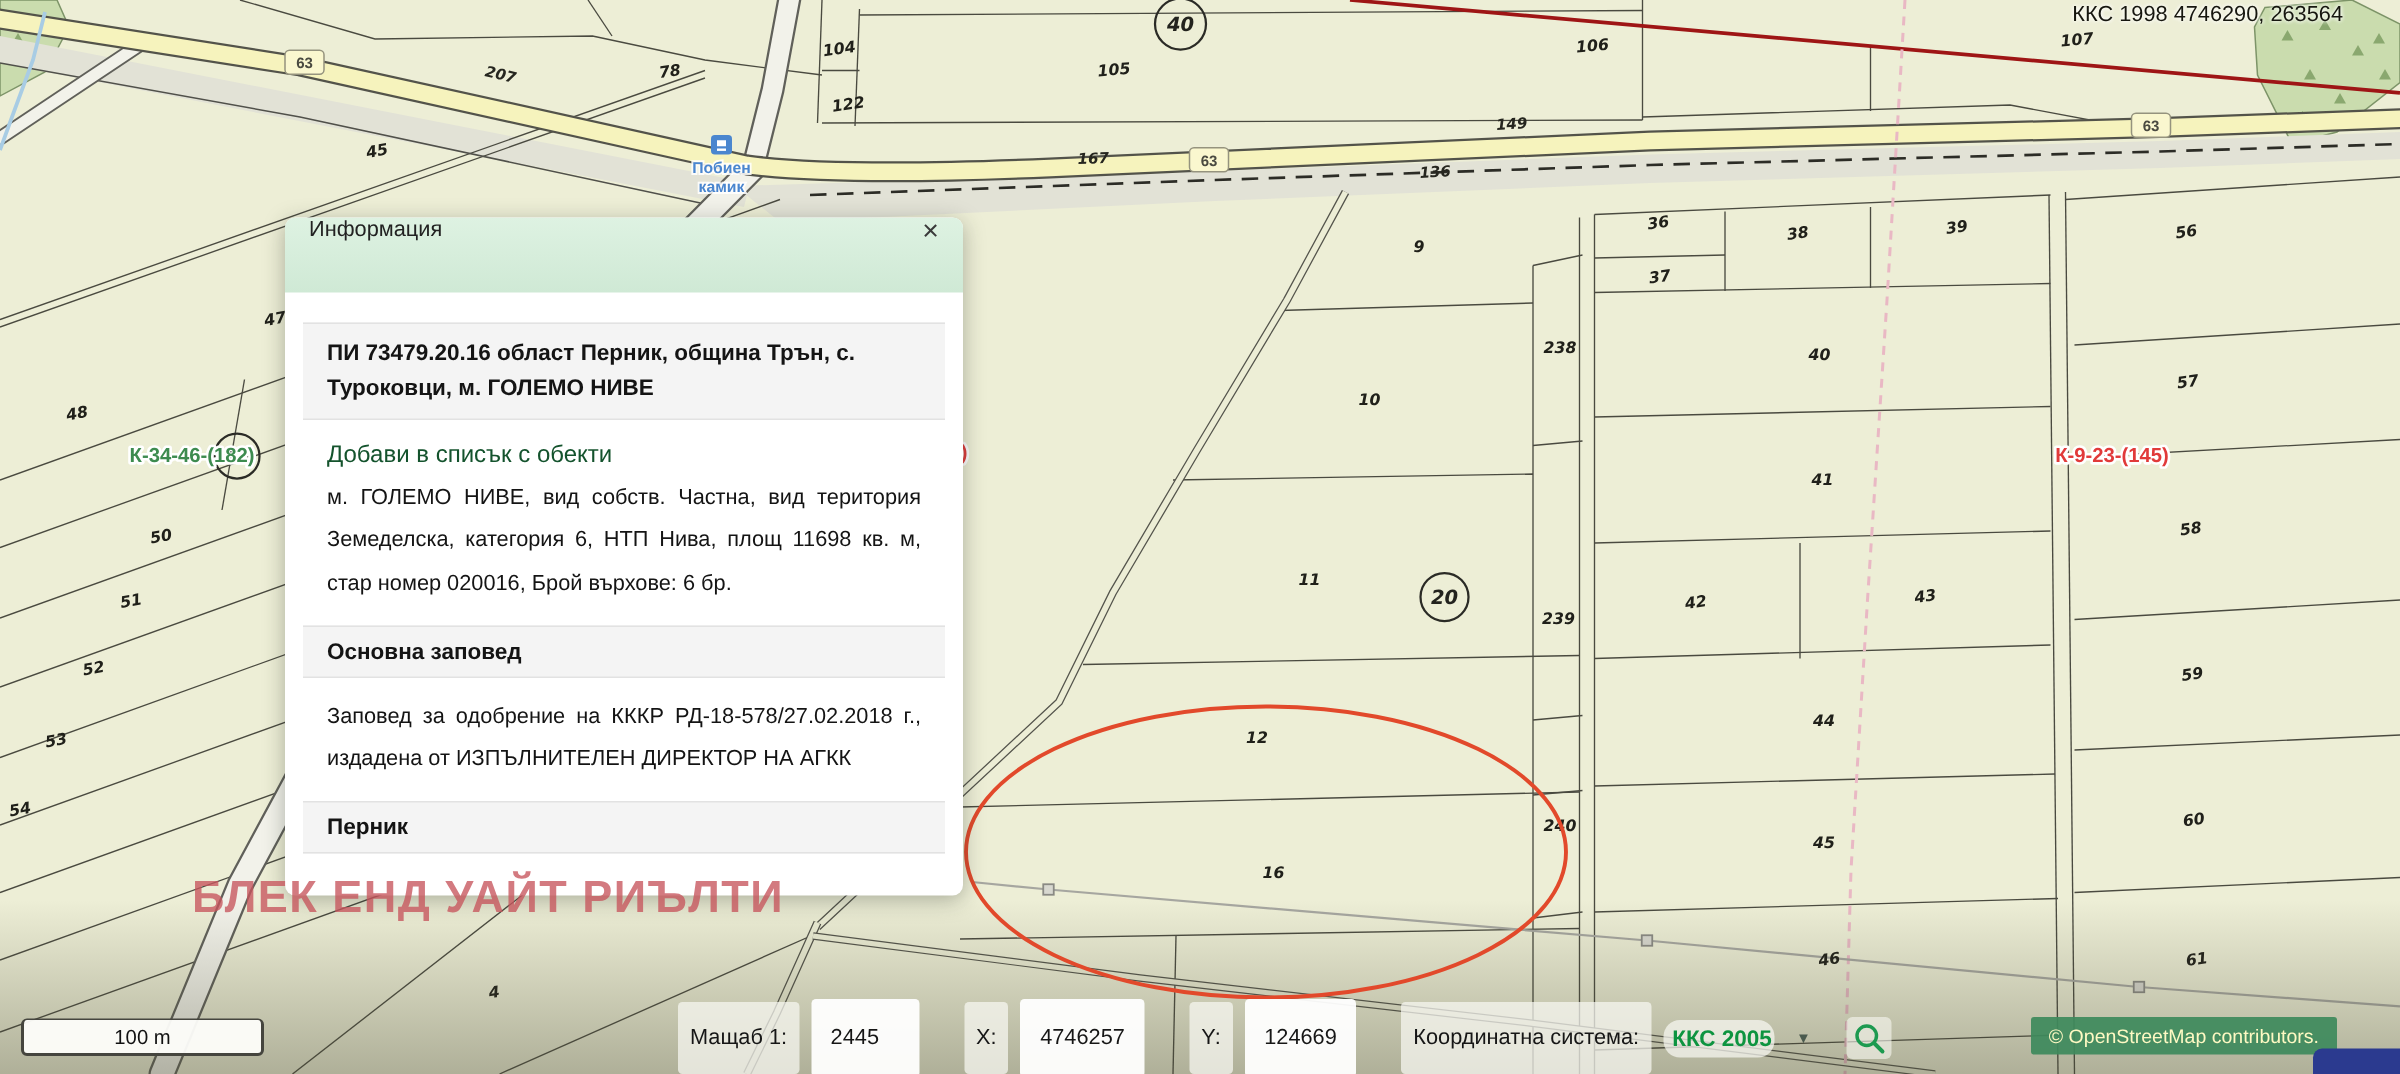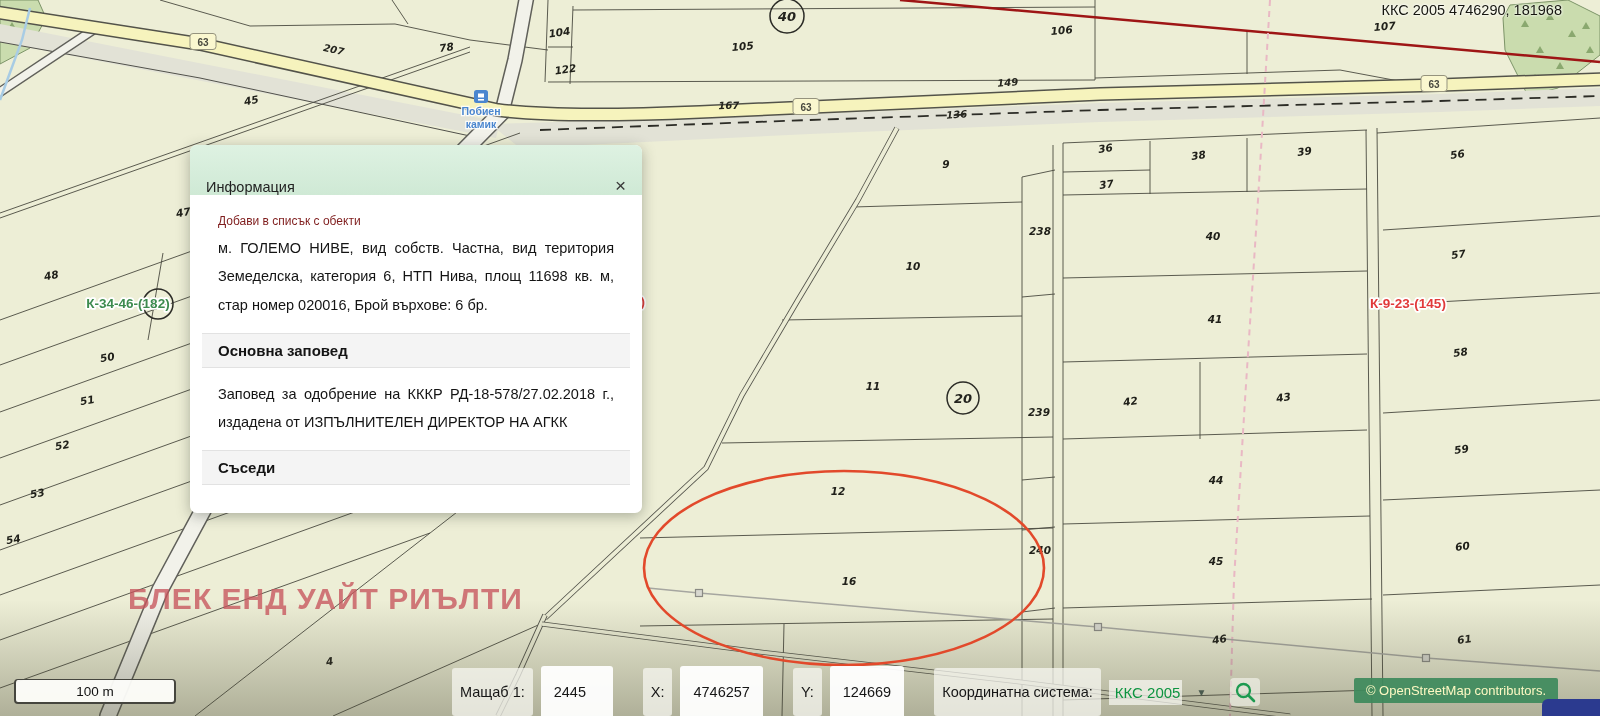--- a/index.html
+++ b/index.html
@@ -19,48 +19,48 @@
         paint-order:stroke;stroke:rgba(255,255,255,.85);stroke-width:2.5px}
 
   
   .coords-top{position:absolute;top:2px;right:38px;font-size:14.5px;color:#16160f;
         text-shadow:0 0 3px #fff,0 0 3px #fff;z-index:5}
 
   
   .popup{position:absolute;left:190px;top:145px;width:452px;background:#fff;border-radius:7px;
         box-shadow:0 3px 14px rgba(40,50,40,.35);z-index:10;overflow:hidden}
   .popup-header{height:50px;background:linear-gradient(180deg,#def2e2,#cfe9d5);
-        display:flex;align-items:flex-end;justify-content:space-between;padding:0 16px}
+        display:flex;align-items:flex-start;justify-content:space-between;padding:0 16px}
   .popup-title{font-size:14.5px;color:#222}
   .popup-close{font-size:19px;color:#3a3a3a;cursor:pointer;line-height:1}
   .popup-body{padding:4px 28px 16px 28px;color:#141414}
   .hblock{margin:16px -16px 0;background:#f4f4f4;border-top:1px solid #e2e2e2;
         border-bottom:1px solid #e2e2e2;padding:9px 16px;font-weight:700;font-size:15px;line-height:1.5}
-  .plink{display:inline-block;margin-top:15px;color:#7f1d1d;font-size:12px;cursor:pointer;text-decoration:none}
+  .plink{display:inline-block;margin-top:15px;color:#14532d;font-size:16px;cursor:pointer;text-decoration:none}
   .ppara{margin:5px 0 0;font-size:14.5px;line-height:1.95;text-align:justify}
   .sblock{margin:14px -16px 12px;background:#f4f4f4;border-top:1px solid #e2e2e2;
         border-bottom:1px solid #e2e2e2;padding:8px 16px;font-weight:700;font-size:15px}
 
   
   .watermark{position:absolute;left:128px;top:582px;z-index:20;font-size:30px;font-weight:700;
         letter-spacing:1px;color:rgba(199,84,92,.78);white-space:nowrap}
 
   
   .scalebar{position:absolute;left:14px;bottom:12px;width:158px;height:22px;z-index:15;
         background:rgba(253,253,250,.95);border:2px solid #45453e;border-top-width:1px;border-radius:4px;
         display:flex;align-items:center;justify-content:center;font-size:13.5px;color:#111}
 
   
   .statusbar{position:absolute;left:452px;bottom:10px;height:28px;display:flex;align-items:center;
         gap:8px;z-index:15;font-size:14.5px;color:#161616;white-space:nowrap}
   .sb-label{background:rgba(248,248,242,.72);padding:16px 8px;border-radius:3px}
   .sb-chip{background:rgba(255,255,255,.94);padding:18px 13px;border-radius:3px;min-width:46px}
   .sb-gap{width:14px}
-  .sb-crs{color:#0d9440;font-weight:400;font-size:15px;padding:4px 2px 4px 6px;
-        background:rgba(248,248,242,.72);border-radius:0}
+  .sb-crs{color:#0d9440;font-weight:700;font-size:15px;padding:4px 2px 4px 6px;
+        background:rgba(248,248,242,.72);border-radius:11px}
   .sb-caret{color:#4a5a4e;font-size:10px;padding:4px 6px;cursor:pointer}
   .sb-search{margin-left:10px;width:30px;height:28px;display:flex;align-items:center;justify-content:center;
         background:rgba(248,248,242,.6);border-radius:4px;cursor:pointer}
 
   
   .osm-chip{position:absolute;right:42px;bottom:13px;background:rgba(62,138,92,.93);color:#fef9c3;
         font-size:13px;padding:5px 12px;border-radius:2px;z-index:15}
 
   
   .corner-blue{position:absolute;right:0;bottom:0;width:58px;height:17px;background:#2b3a8f;
@@ -284,33 +284,34 @@
     <rect x="478" y="99" width="6" height="1.6" fill="#fff"></rect>
     <text class="bus-text" x="481" y="115">Побиен</text>
     <text class="bus-text" x="481" y="128">камик</text>
   </g>
 
   <rect x="0" y="600" width="1600" height="116" fill="url(#shade)"></rect>
 
   <ellipse cx="844" cy="568" rx="200" ry="97" fill="none" stroke="#e2492b" stroke-width="2.6"></ellipse>
 </svg>
 
-<div class="coords-top">ККС 2005 4746290, 181968</div>
+<div class="coords-top">ККС 1998 4746290, 263564</div>
 
 <div class="popup">
   <div class="popup-header">
     <span class="popup-title">Информация</span>
     <span class="popup-close">×</span>
   </div>
   <div class="popup-body">
+    <div class="hblock">ПИ 73479.20.16 област Перник, община Трън, с. Туроковци, м. ГОЛЕМО НИВЕ</div>
     <a class="plink">Добави в списък с обекти</a>
     <p class="ppara">м. ГОЛЕМО НИВЕ, вид собств. Частна, вид територия Земеделска, категория 6, НТП Нива, площ 11698 кв. м, стар номер 020016, Брой върхове: 6 бр.</p>
     <div class="sblock">Основна заповед</div>
     <p class="ppara">Заповед за одобрение на КККР РД-18-578/27.02.2018 г., издадена от ИЗПЪЛНИТЕЛЕН ДИРЕКТОР НА АГКК</p>
-    <div class="sblock">Съседи</div>
+    <div class="sblock">Перник</div>
   </div>
 </div>
 
 <div class="watermark">БЛЕК ЕНД УАЙТ РИЪЛТИ</div>
 
 <div class="scalebar">100 m</div>
 
 <div class="statusbar">
   <span class="sb-label">Мащаб 1:</span>
   <span class="sb-chip">2445</span>

